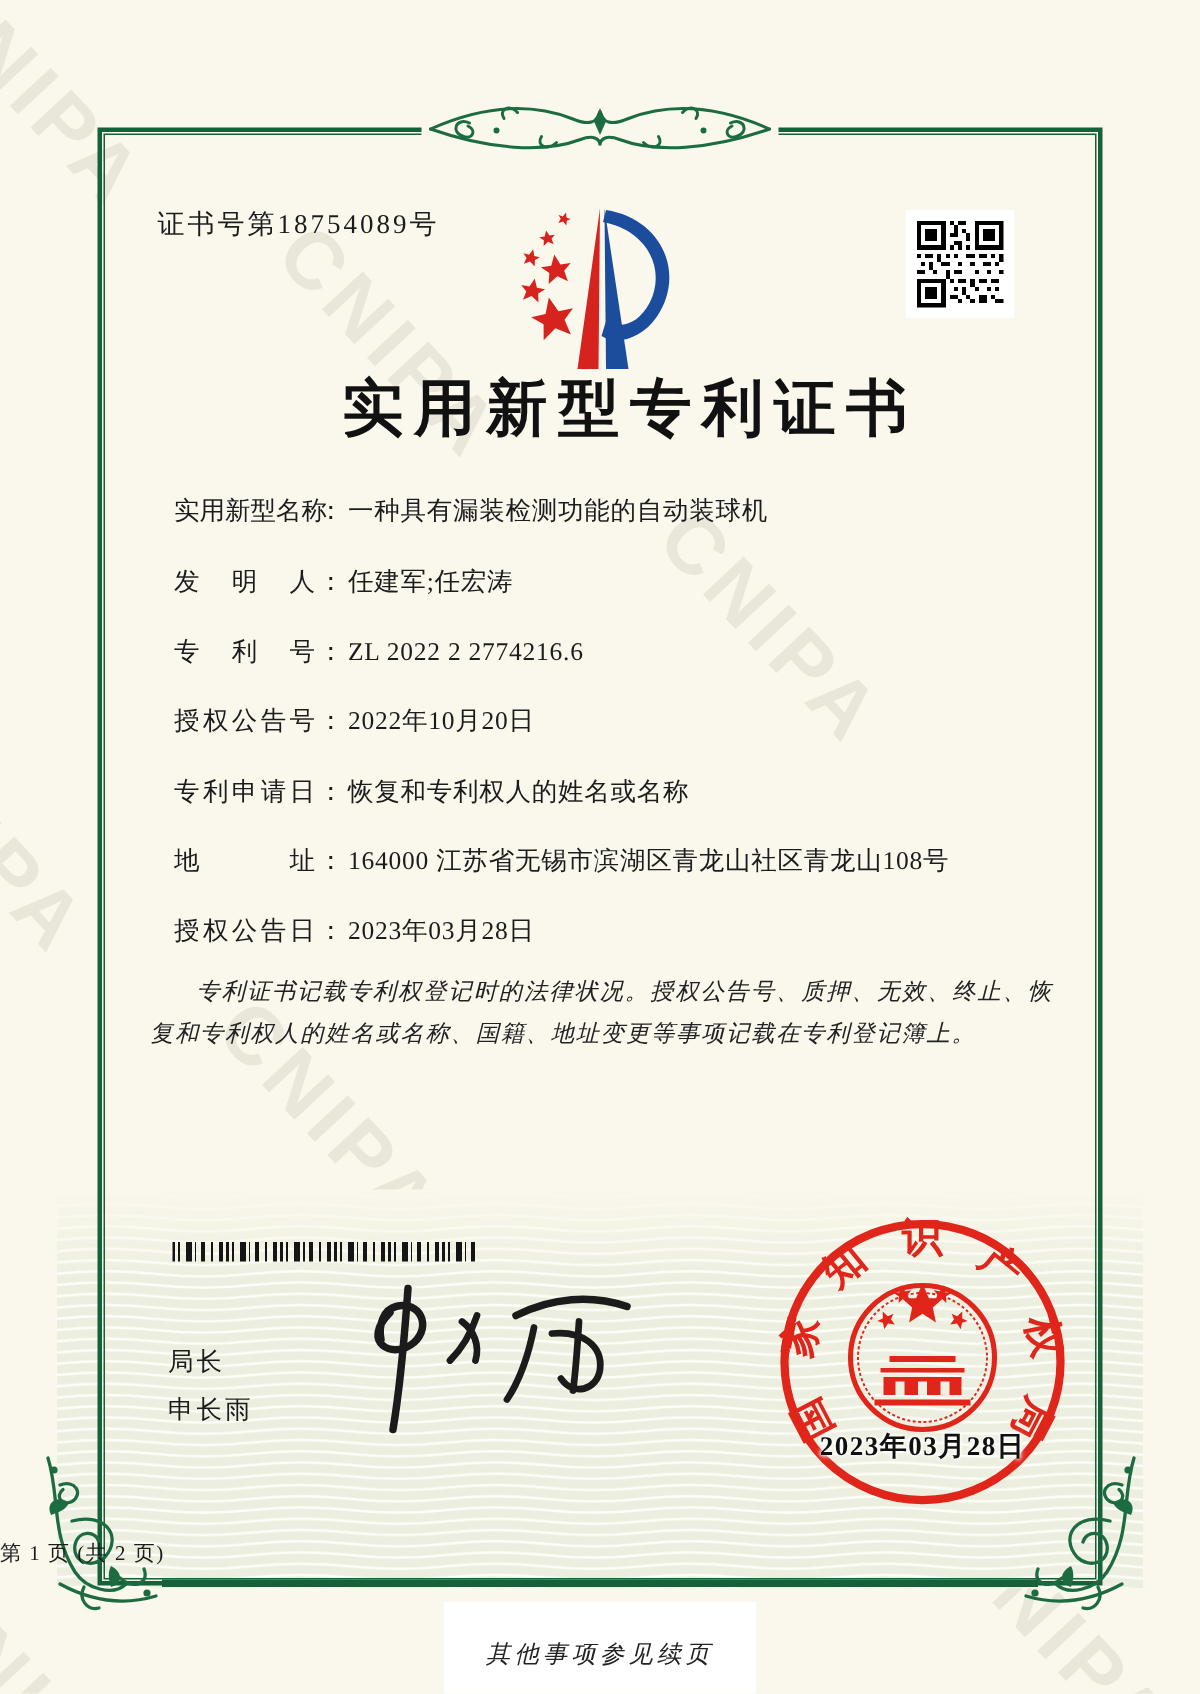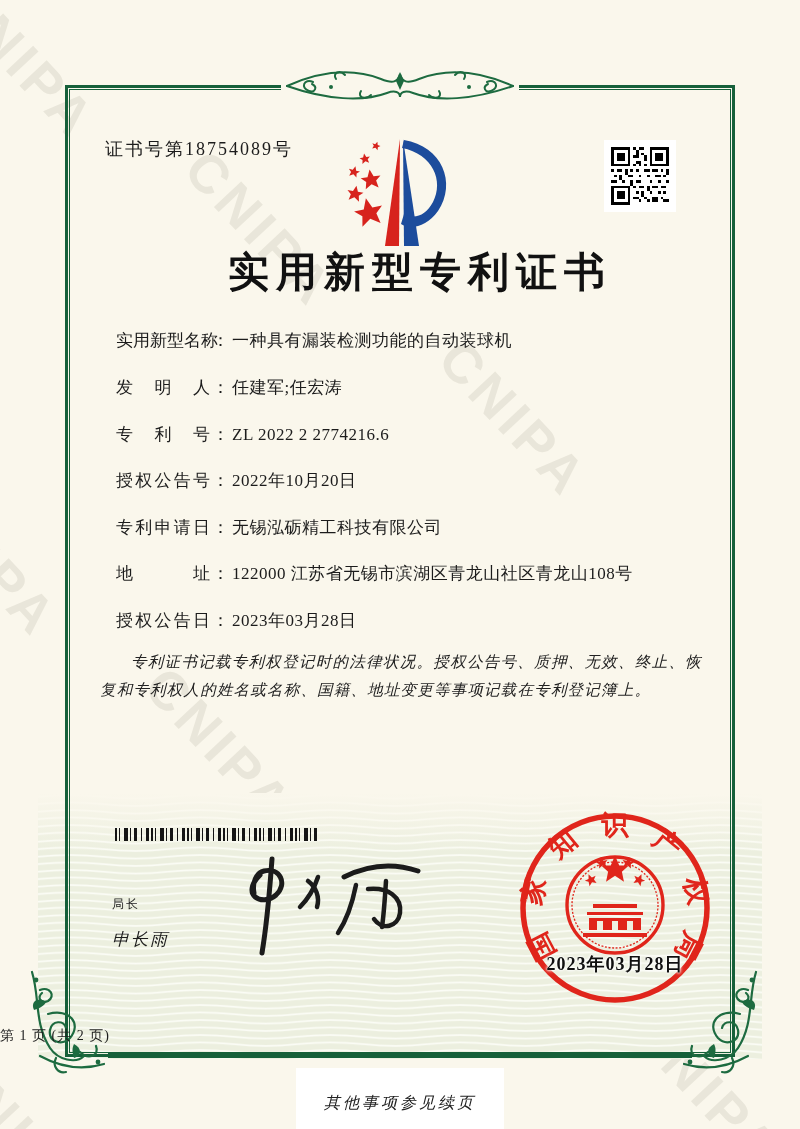--- a/index.html
+++ b/index.html
@@ -68,22 +68,22 @@
     left:115px;top:828px;width:203px;height:13px;z-index:5;
     background:repeating-linear-gradient(90deg,
       #151515 0 2px, transparent 2px 4px,
       #151515 4px 5px, transparent 5px 9px,
       #151515 9px 13px, transparent 13px 15px,
       #151515 15px 16px, transparent 16px 19px,
       #151515 19px 22px, transparent 22px 26px,
       #151515 26px 27px, transparent 27px 31px,
       #151515 31px 34px, transparent 34px 36px);
   }
-  .officer-title{left:112px;top:896px;font-size:12px;letter-spacing:2px;z-index:5;font-family:"Liberation Sans",sans-serif;}
-  .officer-name{left:112px;top:928px;font-size:17px;letter-spacing:2px;z-index:5;font-family:"Liberation Sans",sans-serif;font-style:italic;}
+  .officer-title{left:112px;top:896px;font-size:17px;letter-spacing:2px;z-index:5;font-family:"Liberation Sans",sans-serif;}
+  .officer-name{left:112px;top:928px;font-size:17px;letter-spacing:2px;z-index:5;font-family:"Liberation Sans",sans-serif;}
   .signature{left:232px;top:855px;z-index:5;}
   
   .seal{left:515px;top:808px;z-index:6;}
   .seal-date{
     left:520px;top:952px;width:190px;text-align:center;z-index:7;
     font-size:18px;font-weight:bold;color:#101010;letter-spacing:1px;
     text-shadow:0 0 2px #fff,0 0 3px #fff,0 0 4px #fff;
   }
   
   .page-number{left:0;top:1027px;width:800px;text-align:left;font-size:14px;z-index:5;letter-spacing:1px;}
@@ -232,24 +232,24 @@
 <div class="row" style="top:376px">
   <span class="lbl">发明人</span><span class="cln">：</span><span class="val">任建军;任宏涛</span>
 </div>
 <div class="row" style="top:423px">
   <span class="lbl">专利号</span><span class="cln">：</span><span class="val">ZL 2022 2 2774216.6</span>
 </div>
 <div class="row" style="top:469px">
   <span class="lbl">授权公告号</span><span class="cln">：</span><span class="val">2022年10月20日</span>
 </div>
 <div class="row" style="top:516px">
-  <span class="lbl">专利申请日</span><span class="cln">：</span><span class="val">无锡泓砺精工科技有限公司</span>
+  <span class="lbl">专利申请日</span><span class="cln">：</span><span class="val">恢复和专利权人的姓名或名称</span>
 </div>
 <div class="row" style="top:562px">
-  <span class="lbl">地址</span><span class="cln">：</span><span class="val">122000 江苏省无锡市滨湖区青龙山社区青龙山108号</span>
+  <span class="lbl">地址</span><span class="cln">：</span><span class="val">164000 江苏省无锡市滨湖区青龙山社区青龙山108号</span>
 </div>
 <div class="row" style="top:609px">
   <span>
     <span class="lbl">授权公告日</span><span class="cln">：</span><span class="val">2023年03月28日</span>
   </span>
 </div>
 
 <div class="abs paras">
   <p class="para">专利证书记载专利权登记时的法律状况。授权公告号、质押、无效、终止、恢复和专利权人的姓名或名称、国籍、地址变更等事项记载在专利登记簿上。</p>
 </div>

